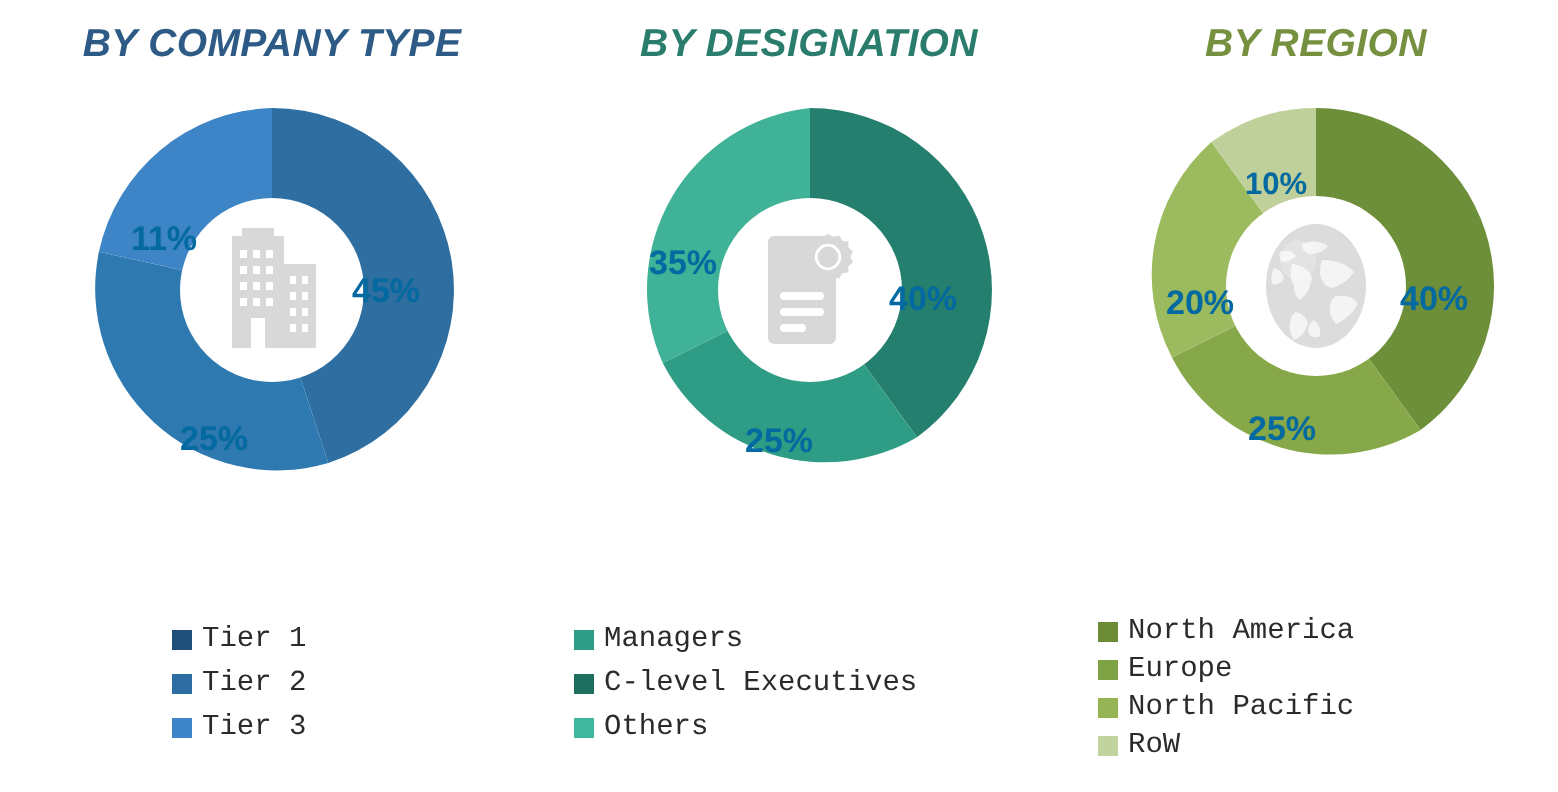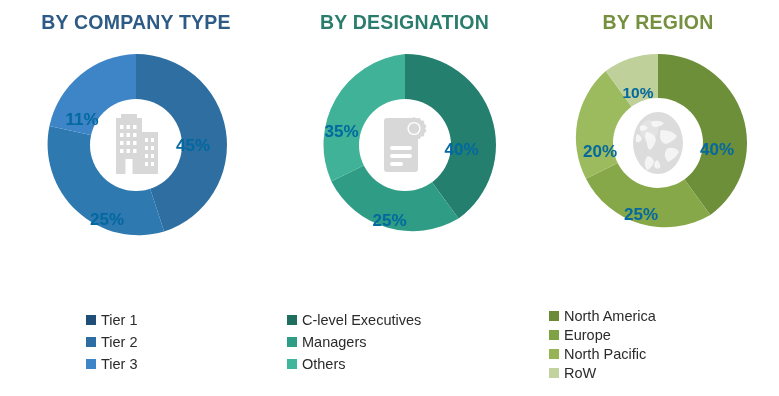--- a/index.html
+++ b/index.html
@@ -35,20 +35,21 @@
   .panel-designation { width: 265px; }
   .panel-region { width: 242px; }
 
   .panel-title {
     font-size: 19.5px;
     font-weight: bold;
     letter-spacing: 0.2px;
     margin-top: 11px;
     text-align: center;
     white-space: nowrap;
+    font-style: italic;
   }
   .title-company    { color: #2d5b86; }
   .title-designation{ color: #2a7d6c; }
   .title-region     { color: #75913f; }
 
   .donut-wrap {
     position: relative;
     margin-top: 20px;
   }
   .donut {
@@ -81,20 +82,21 @@
   }
   .slice-label.sm { font-size: 15.5px; }
 
   .legend {
     position: absolute;
     left: 0;
     right: 0;
     display: flex;
     flex-direction: column;
     align-items: flex-start;
+    font-family: Liberation Mono, monospace;
   }
   .legend-company     { top: 311px; padding-left: 86px; }
   .legend-designation { top: 311px; padding-left: 15px; }
   .legend-region      { top: 307px; padding-left: 12px; }
 
   .legend-item {
     display: flex;
     align-items: center;
     margin-bottom: 4px;
   }
@@ -213,26 +215,26 @@
         </div>
       </div>
 
       <div class="slice-label" style="left:148px;top:96px;">40%</div>
       <div class="slice-label" style="left:76px;top:167px;">25%</div>
       <div class="slice-label" style="left:28px;top:78px;text-align:center;">35%</div>
     </div>
 
     <div class="legend legend-designation">
       <div class="legend-item">
+        <span class="legend-swatch" style="background:#2f9d85;"></span>
+        <span class="legend-text">Managers</span>
+      </div>
+      <div class="legend-item">
         <span class="legend-swatch" style="background:#1f6f5e;"></span>
         <span class="legend-text">C-level Executives</span>
-      </div>
-      <div class="legend-item">
-        <span class="legend-swatch" style="background:#2f9d85;"></span>
-        <span class="legend-text">Managers</span>
       </div>
       <div class="legend-item">
         <span class="legend-swatch" style="background:#3fb79c;"></span>
         <span class="legend-text">Others</span>
       </div>
     </div>
   </div>
 
   <div class="panel panel-region">
     <div class="panel-title title-region">BY REGION</div>

